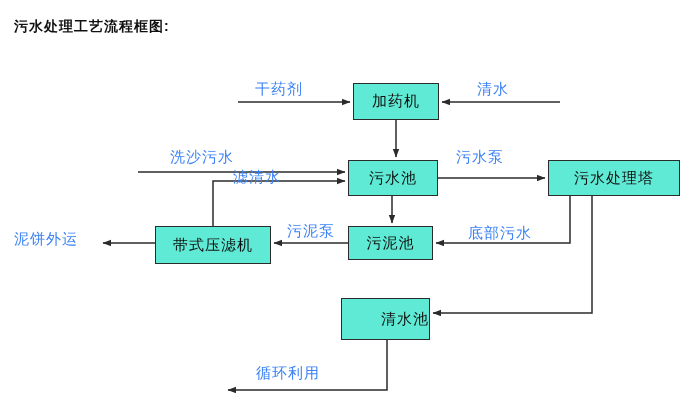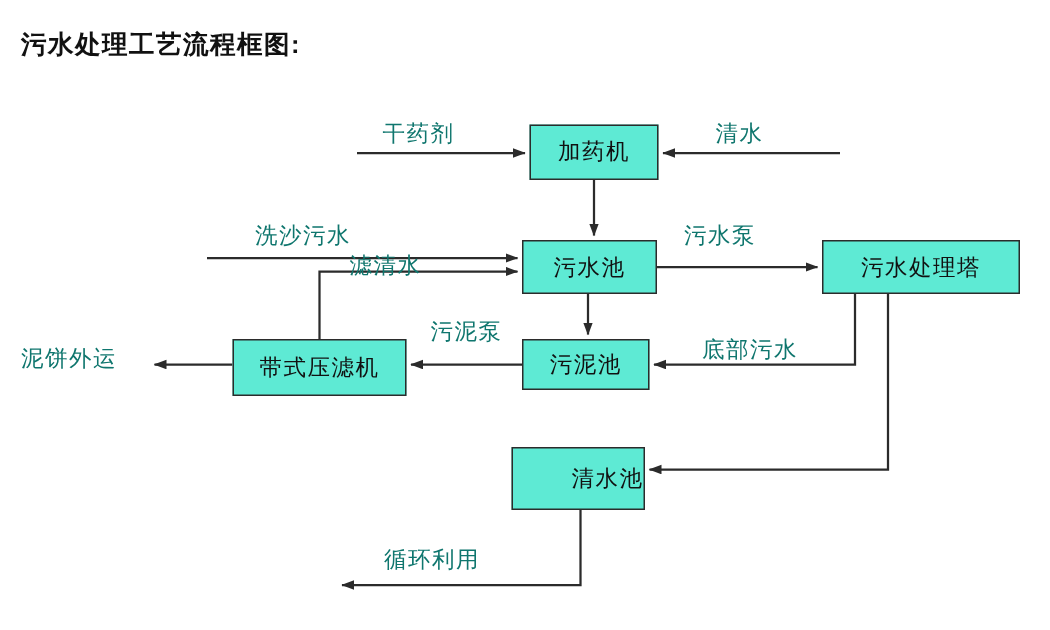--- a/index.html
+++ b/index.html
@@ -7,21 +7,21 @@
     width:700px;height:420px;
     background:#ffffff;
     font-family:"Liberation Sans","DejaVu Sans",sans-serif;
     overflow:hidden;
     position:relative;
   }
   #canvas{position:absolute;left:0;top:0;width:700px;height:420px;}
   .title{
     position:absolute;
     left:14px;top:18px;
-    font-size:17px;
+    font-size:14px;
     font-weight:bold;
     color:#111111;
     letter-spacing:1px;
     white-space:nowrap;
   }
   .node{
     position:absolute;
     border:1.5px solid #2b2b2b;
     background:#5eead4;
     box-sizing:border-box;
@@ -29,21 +29,21 @@
     align-items:center;
     justify-content:center;
     font-size:15px;
     color:#111111;
     letter-spacing:1px;
     white-space:nowrap;
   }
   .edge-label{
     position:absolute;
     font-size:15px;
-    color:#0f766e;
+    color:#3b82f6;
     letter-spacing:1px;
     white-space:nowrap;
     background:transparent;
   }
   svg#wires{position:absolute;left:0;top:0;width:700px;height:420px;}
   svg#wires line, svg#wires polyline{
     stroke:#2b2b2b;stroke-width:1.5;fill:none;
   }
 </style>
 </head>
@@ -107,18 +107,18 @@
 
   <div class="node" style="left:341px;top:298px;width:89px;height:42px;padding-left:39px;">
     <span>清水池</span>
   </div>
 
   <div class="edge-label" style="left:255px;top:80px;">干药剂</div>
   <div class="edge-label" style="left:477px;top:80px;">清水</div>
   <div class="edge-label" style="left:170px;top:148px;">洗沙污水</div>
   <div class="edge-label" style="left:233px;top:168px;">滤清水</div>
   <div class="edge-label" style="left:456px;top:148px;">污水泵</div>
-  <div class="edge-label" style="left:287px;top:212px;text-align:right;">污泥泵</div>
+  <div class="edge-label" style="left:287px;top:222px;text-align:right;">污泥泵</div>
   <div class="edge-label" style="left:468px;top:224px;">底部污水</div>
   <div class="edge-label" style="left:14px;top:230px;">泥饼外运</div>
   <div class="edge-label" style="left:256px;top:364px;font-family:Liberation Serif, serif;">循环利用</div>
 
 </div>
 
 </body></html>

